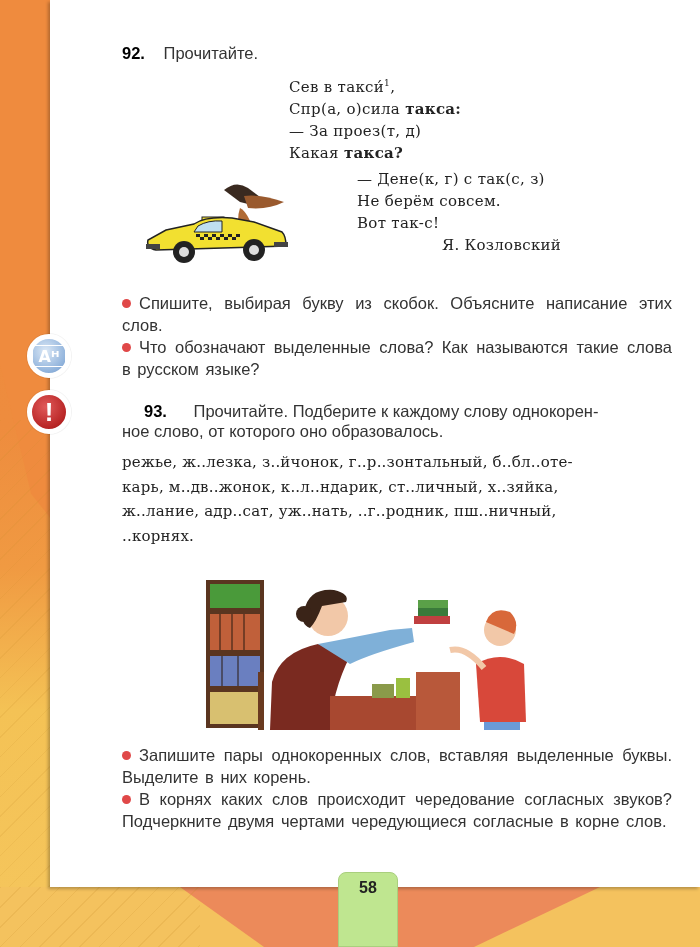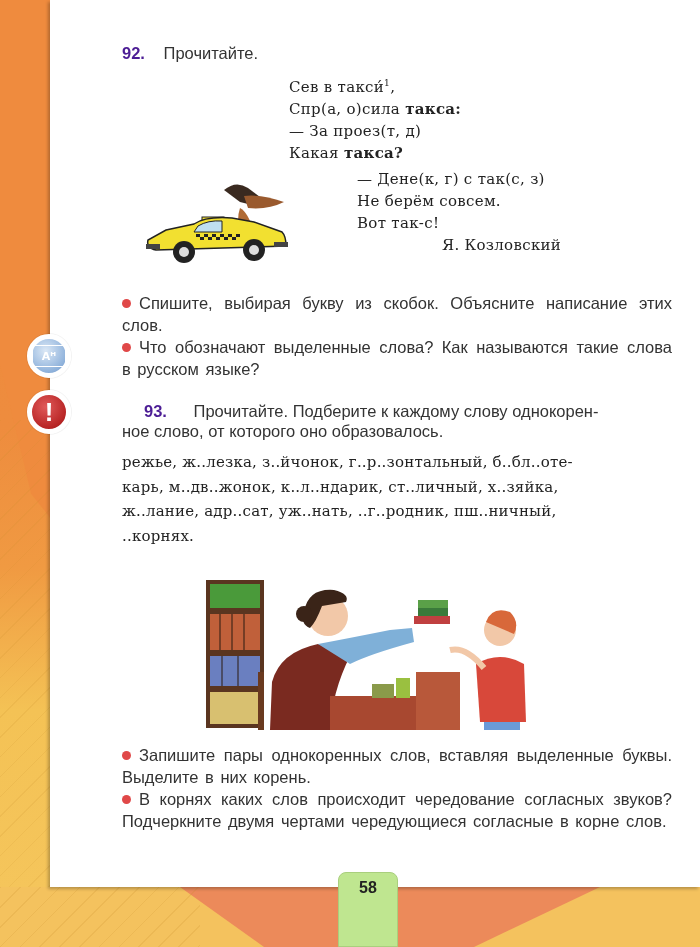--- a/index.html
+++ b/index.html
@@ -24,27 +24,27 @@
   
   .page { position: absolute; left: 50px; top: 0; width: 650px; height: 887px; background: #ffffff;
     box-shadow: -2px 2px 3px rgba(0,0,0,0.25); }
 
   
   .side-icon { position: absolute; width: 44px; height: 44px; border-radius: 50%;
     display: flex; align-items: center; justify-content: center;
     border: 5px solid #ffffff; box-shadow: 0 0 0 1px rgba(0,0,0,0.05); }
   .icon-dict { left: 27px; top: 334px; background: radial-gradient(circle at 40% 35%, #dbe8f6 0%, #8fb2db 70%, #6f93c4 100%); }
   .icon-dict .inner { width: 44px; height: 22px; border: 1.5px solid #ffffff; border-radius: 3px;
-    display: flex; align-items: center; justify-content: center; color: #fff; font-size: 11px; font-weight: bold; }
+    display: flex; align-items: center; justify-content: center; color: #fff; font-size: 16px; font-weight: bold; }
   .icon-warn { left: 27px; top: 390px; background: radial-gradient(circle at 40% 35%, #e05a5a 0%, #b82525 70%, #8d1a1a 100%); }
   .icon-warn .mark { color: #ffffff; font-size: 26px; font-weight: bold; font-family: "Liberation Sans", sans-serif; line-height: 1; }
 
   
   .ex-head { position: absolute; font-family: "Liberation Sans", sans-serif; font-size: 16.5px; color: #333; }
-  .ex-head .num { font-weight: bold; color: #4c1d95; }
+  .ex-head .num { font-weight: bold; color: #000000; }
   .poem { position: absolute; font-family: "DejaVu Serif", serif; font-size: 15px; color: #222; line-height: 22px; letter-spacing: 0.3px; }
   .poem .b { font-weight: bold; }
   .author { font-family: "DejaVu Serif", serif; }
 
   .task { position: absolute; left: 122px; width: 550px; font-family: "Liberation Sans", sans-serif;
     font-size: 16.5px; color: #333; line-height: 22px; text-align: justify; word-spacing: 2px; }
   .bullet { display: inline-block; width: 9px; height: 9px; border-radius: 50%; background: #e04848; margin-right: 8px; vertical-align: 1px; }
 
   .words { position: absolute; left: 122px; top: 450px; width: 550px; font-family: "DejaVu Serif", serif;
     font-size: 15px; color: #222; line-height: 24.5px; text-align: justify; letter-spacing: 0.2px; }

